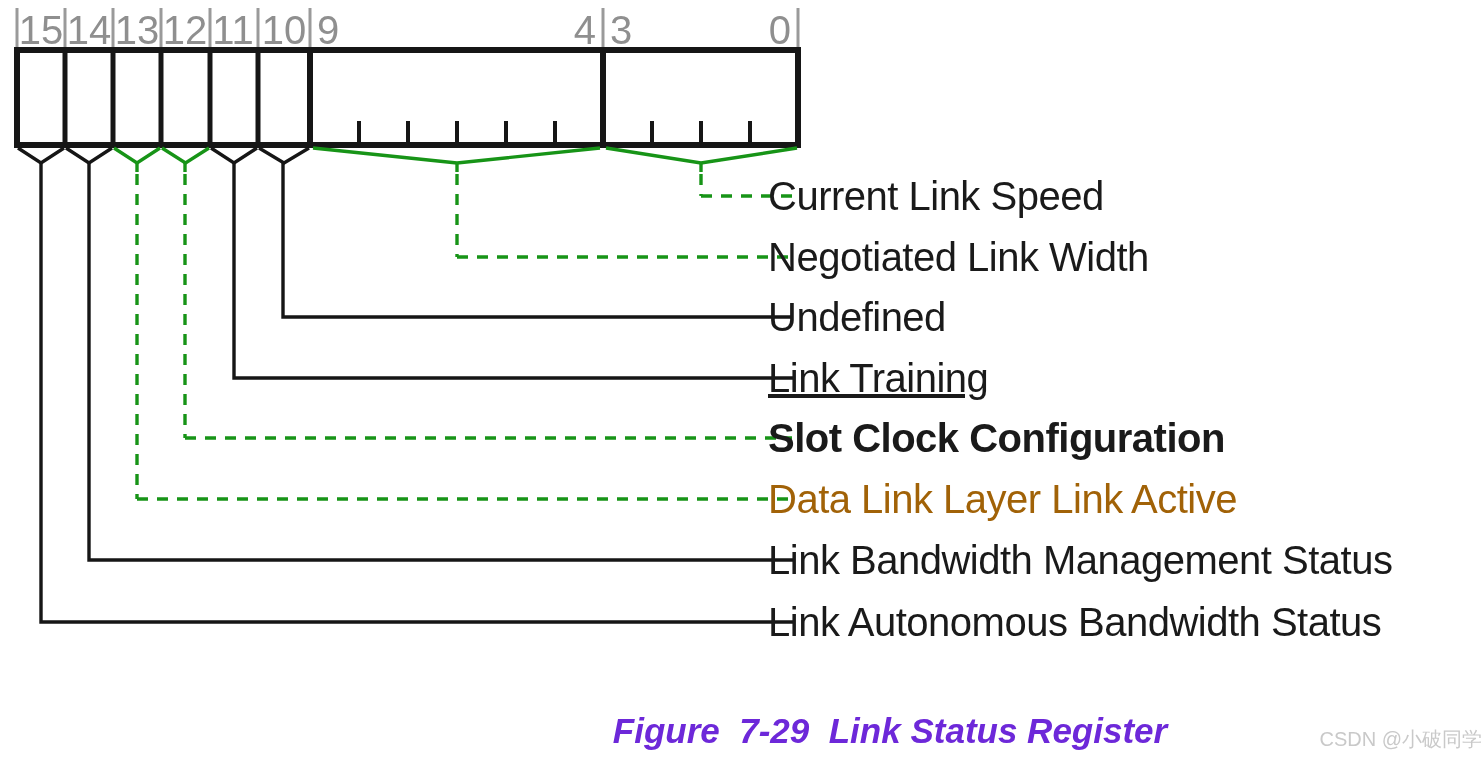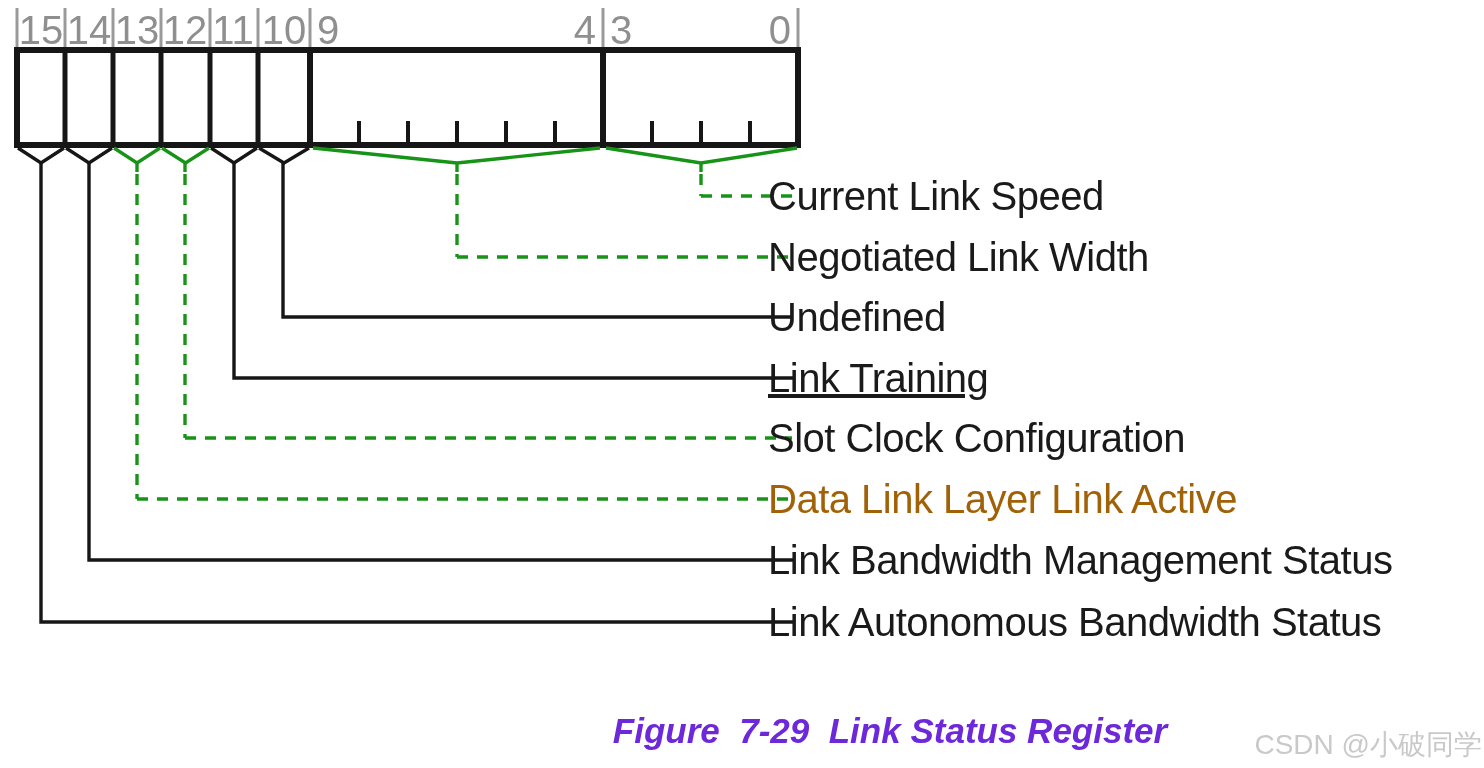--- a/index.html
+++ b/index.html
@@ -14,21 +14,21 @@
     position:absolute;left:768px;height:48px;line-height:48px;
     font-size:40px;letter-spacing:-0.5px;white-space:nowrap;color:#1a1a1a;
   }
   .row0{top:172px}.row1{top:233px}.row2{top:293px}.row3{top:354px}
   .row4{top:414px}.row5{top:475px}.row6{top:536px}.row7{top:598px}
   .caption{
     position:absolute;left:555px;width:670px;top:711px;text-align:center;
     font-size:35px;font-style:italic;font-weight:600;color:#1565a8;white-space:pre;
   }
   .watermark{
-    position:absolute;right:2px;top:726px;font-size:28px;color:#c9c9c9;
+    position:absolute;right:2px;top:726px;font-size:20px;color:#c9c9c9;
     text-shadow:1px 1px 0 #ffffff;white-space:nowrap;
   }
 </style>
 </head>
 <body>
 
 <div id="stage">
 
   <svg id="diagram" width="1484" height="768" viewBox="0 0 1484 768">
       <line x1="17" y1="8" x2="17" y2="50" stroke="#9a9a9a" stroke-width="3"></line>
@@ -89,20 +89,20 @@
       <line x1="137" y1="174" x2="137" y2="499" stroke="#179417" stroke-width="3.4" stroke-dasharray="11 9"></line>
       <line x1="137" y1="499" x2="792" y2="499" stroke="#179417" stroke-width="3.4" stroke-dasharray="11 9"></line>
       <polyline points="89,163 89,560 793,560" fill="none" stroke="#161616" stroke-width="3.4"></polyline>
       <polyline points="41,163 41,622 793,622" fill="none" stroke="#161616" stroke-width="3.4"></polyline>
     </svg>
 
   <div class="field-label row0" style="color: rgb(26, 26, 26);">Current Link Speed</div>
   <div class="field-label row2" style="color: rgb(26, 26, 26);">Undefined</div>
   <div class="field-label row1" style="color: rgb(26, 26, 26);">Negotiated Link Width</div>
   <div class="field-label row3" style="color: rgb(26, 26, 26); text-decoration: underline;">Link Training</div>
-  <div class="field-label row4" style="color: rgb(26, 26, 26);">Slot Clock Configuration</div>
+  <div class="field-label row4" style="color: rgb(26, 26, 26); font-weight: bold;">Slot Clock Configuration</div>
   <div class="field-label row5" style="color: #a16207;">Data Link Layer Link Active</div>
   <div class="field-label row6" style="color: rgb(26, 26, 26);">Link Bandwidth Management Status</div>
   <div class="field-label row7" style="color: rgb(26, 26, 26);">Link Autonomous Bandwidth Status</div>
 
   <div class="caption" style="color: #6d28d9;">Figure  7-29  Link Status Register</div>
   <div class="watermark" style="color: rgb(201, 201, 201);">CSDN @小破同学</div>
 </div>
 
 </body></html>

